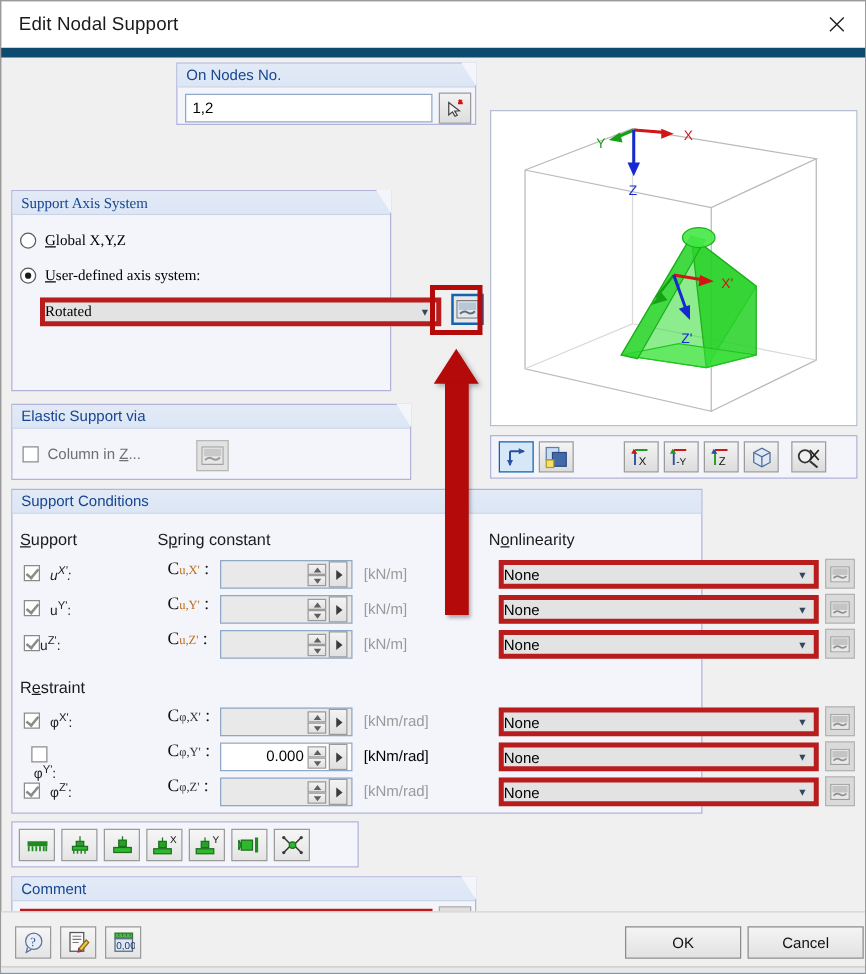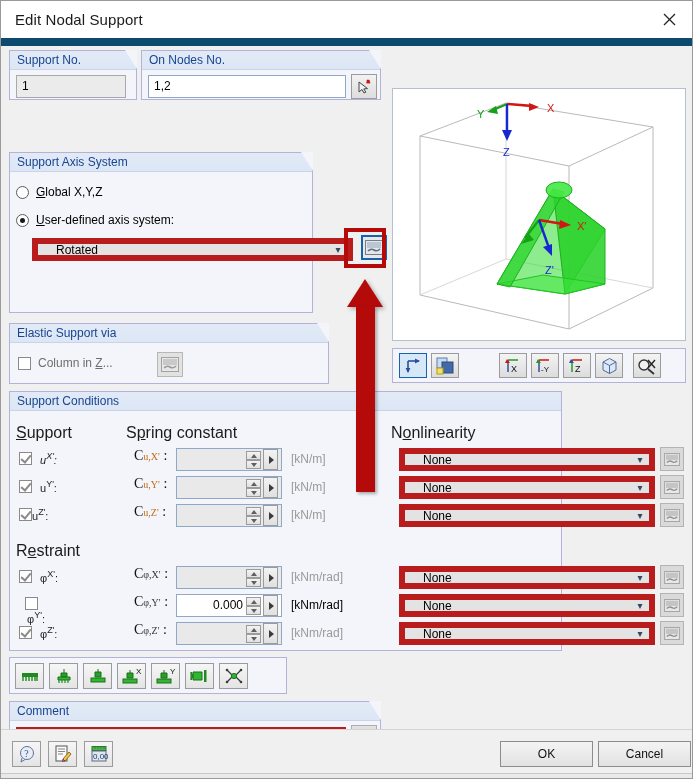--- a/index.html
+++ b/index.html
@@ -78,25 +78,25 @@
   .tbox.ro{background:#ebebeb;border:1px solid #a9a9a9;}
   .tbox.grey{background:#e9e9e9;border:1px solid #8fa8c8;}
   .iconbtn{
     box-sizing:border-box;
     border:1px solid #9b9b9b;
     background:linear-gradient(to bottom,#f2f2f2,#dddddd);
     display:flex;align-items:center;justify-content:center;
   }
   .combo{
     box-sizing:border-box;
-    border:6px solid #b91c1c;
+    border:4px solid #b91c1c;
     background:#fff;
     height:23px;
     display:flex;align-items:center;
-    padding-left:18px;font-size:12px;
+    padding-left:0;font-size:12px;
   }
   .combo.grey{background:#e3e3e3;}
   .combo .lbl{flex:1;white-space:nowrap;overflow:hidden;}
   .combo .chev{
     width:18px;text-align:center;color:#33485f;font-size:10px;
   }
   .chk{
     width:13px;height:13px;border:1px solid #8a8a8a;background:#fff;
     box-sizing:border-box;display:inline-block;position:relative;vertical-align:middle;
   }
@@ -129,21 +129,21 @@
     box-sizing:border-box;position:relative;
   }
   .spin .rt .arr{border-top:4px solid transparent;border-bottom:4px solid transparent;border-left:5px solid #3b3b3b;top:50%;margin-top:-4px;left:5px;}
   .unit{color:#9a9a9a;font-size:12px;}
   .unit.act{color:#000;}
   .symb{font-size:14px;color:#111;font-family:"Liberation Serif",serif;}
   .symb .sub{font-size:10px;color:#c06a16;}
   .symb .sub.blk{color:#333;}
   .rowlbl{font-size:11px;color:#222;}
   .rowlbl .pr{font-size:9px;vertical-align:super;}
-  .colhdr{font-size:16px;color:#1b1b1b;}
+  .colhdr{font-size:13px;color:#1b1b1b;}
   
   .viewport{
     position:absolute;background:#fff;border:1px solid #b5bfd0;box-sizing:border-box;
   }
   .viewtools{
     position:absolute;box-sizing:border-box;
     background:#f3f5fb;border:1px solid #b3b3d9;
     display:flex;align-items:center;
   }
   .vt{
@@ -208,42 +208,36 @@
     <div class="closebtn">
       <svg width="13" height="13" viewBox="0 0 13 13">
         <line x1="1" y1="1" x2="12" y2="12" stroke="#222" stroke-width="1.2"></line>
         <line x1="12" y1="1" x2="1" y2="12" stroke="#222" stroke-width="1.2"></line>
       </svg>
     </div>
   </div>
 
   <div class="content">
 
-    <div class="grp" style="left:8px;top:4px;width:128px;height:50px;">
-      <div class="hdr"><span>Support No.</span></div>
-      <div class="bdy">
-        <div class="tbox ro" style="position:absolute;left:6px;top:5px;width:110px;">1</div>
-      </div>
-    </div>
 
     <div class="grp" style="left:140px;top:4px;width:240px;height:50px;">
       <div class="hdr"><span>On Nodes No.</span></div>
       <div class="bdy">
         <div class="tbox" style="position:absolute;left:6px;top:5px;width:198px;">1,2</div>
         <div class="iconbtn" style="position:absolute;left:209px;top:4px;width:26px;height:25px;">
           <svg width="18" height="16" viewBox="0 0 18 16">
             <path d="M4 3 L4 13 L7 10.5 L9 14 L10.8 13.2 L8.8 9.9 L12.5 9.6 Z" fill="#f2f2f2" stroke="#444" stroke-width="1"></path>
             <path d="M12 1 l2.4 2.4 M14.4 1 l-2.4 2.4" stroke="#d01010" stroke-width="1.6"></path>
             <path d="M11.4 3.6 h3.8" stroke="#d01010" stroke-width="1.6"></path>
           </svg>
         </div>
       </div>
     </div>
 
-    <div class="grp" style="left:8px;top:106px;width:304px;height:161px;">
+    <div class="grp" style="left:8px;top:106px;width:304px;height:161px;font-family:Liberation Serif, serif;">
       <div class="hdr"><span>Support Axis System</span></div>
       <div class="bdy">
 
         <div style="position:absolute;left:6px;top:13px;display:flex;align-items:center;">
           <span class="radio"></span>
           <span style="margin-left:7px;font-size:12px;"><u class="acc">G</u>lobal X,Y,Z</span>
         </div>
 
         <div style="position:absolute;left:6px;top:41px;display:flex;align-items:center;">
           <span class="radio on"></span>

